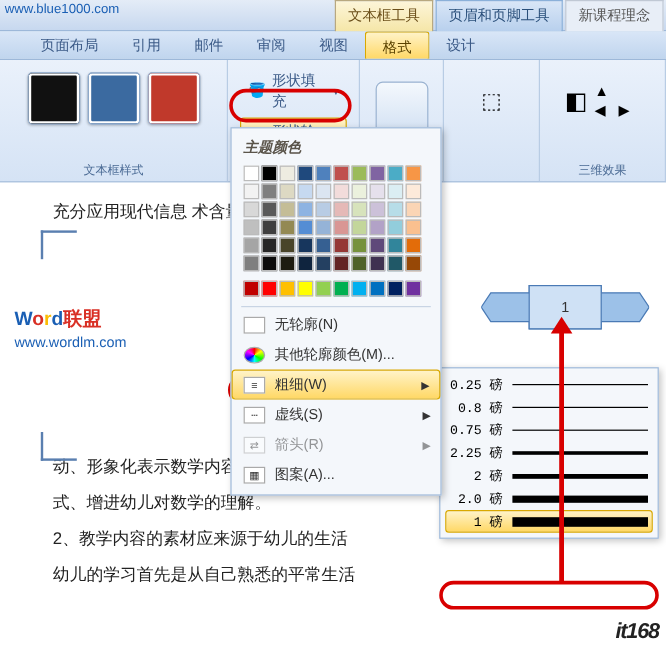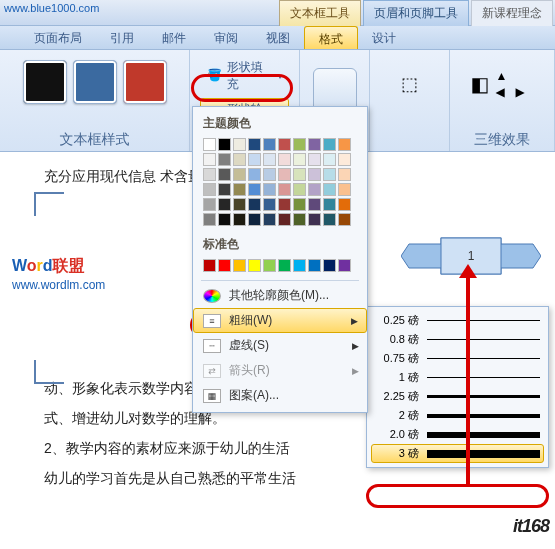--- a/index.html
+++ b/index.html
@@ -8,44 +8,44 @@
 .ribbon-tabs{display:flex;height:26px;background:linear-gradient(#e4ecf7,#c7d8ef);border-bottom:1px solid #9db8d9;position:relative;}
 .ctx-tabs{position:absolute;right:0;top:0;display:flex;height:26px;}
 .ctx-tab{padding:4px 10px;font-size:12px;border:1px solid #b8a880;border-bottom:none;background:linear-gradient(#fdf5d9,#f5e6a8);color:#6b4f1a;margin-right:2px;}
 .ctx-tab.blue{background:linear-gradient(#d9e6f7,#b8d0ed);border-color:#8bb0d9;color:#2a4f7a;}
 .ctx-tab.plain{background:#e8eef7;border-color:#c0c8d4;color:#555;}
 .lower-tabs{display:flex;height:24px;background:linear-gradient(#d9e6f7,#c0d5ee);border-bottom:1px solid #9db8d9;padding-left:20px;}
 .tab{padding:4px 14px;color:#3b5a87;font-size:12px;cursor:pointer;}
 .tab.active{background:linear-gradient(#fff3c8,#ffd866);border:1px solid #d9a800;border-bottom:none;color:#5a4200;border-radius:3px 3px 0 0;}
 .ribbon-body{height:102px;background:linear-gradient(#eaf1fb,#d5e3f5);border-bottom:1px solid #9db8d9;display:flex;position:relative;}
 .group{border-right:1px solid #b8cce4;padding:4px 8px 2px;display:flex;flex-direction:column;align-items:center;justify-content:space-between;}
-.group-label{font-size:14px;color:#4a6a94;padding-top:2px;}
+.group-label{font-size:10px;color:#4a6a94;padding-top:2px;}
 .swatches{display:flex;gap:6px;padding:6px 4px;}
 .swatch{width:44px;height:44px;border:1px solid #9bb3d1;border-radius:4px;box-shadow:inset 0 0 0 2px #fff,0 1px 2px rgba(0,0,0,.2);cursor:pointer;}
 .btn-row{display:flex;flex-direction:column;gap:2px;padding:2px;}
 .ribbon-btn{display:flex;align-items:center;padding:2px 6px;font-size:12px;color:#3b5a87;cursor:pointer;border:1px solid transparent;border-radius:3px;}
 .ribbon-btn.hot{background:linear-gradient(#fff3c8,#ffd866);border:1px solid #d9a800;}
 .ribbon-btn .ico{width:16px;height:16px;margin-right:4px;display:inline-block;}
 .ribbon-btn .arrow{margin-left:4px;font-size:8px;}
 .hilite-red{position:absolute;border:3px solid #d80000;border-radius:14px;pointer-events:none;z-index:20;}
 .shape-box{width:44px;height:44px;border:1px solid #9bb3d1;border-radius:6px;background:linear-gradient(#f4f8fd,#d2e1f3);margin:14px 6px;cursor:pointer;}
 .dropdown{position:absolute;left:192px;top:106px;width:176px;background:#f4f7fb;border:1px solid #9db8d9;box-shadow:2px 2px 6px rgba(0,0,0,.25);z-index:30;padding:4px 0;}
-.dd-header{padding:4px 10px;font-size:12px;color:#5a544a;font-weight:bold;}
+.dd-header{padding:4px 10px;font-size:12px;color:#5a544a;font-weight:bold;font-style:italic;}
 .palette{padding:2px 10px 4px;}
 .prow{display:flex;gap:2px;margin-bottom:2px;}
 .pc{width:13px;height:13px;border:1px solid #bbb;cursor:pointer;}
 .dd-sep{height:1px;background:#c8d4e4;margin:2px 8px;}
 .dd-item{display:flex;align-items:center;padding:4px 10px;font-size:12px;color:#333;cursor:pointer;position:relative;}
 .dd-item:hover,.dd-item.hov{background:linear-gradient(#fff3c8,#ffd866);border:1px solid #d9a800;padding:3px 9px;border-radius:3px;}
 .dd-item .ico{width:18px;height:14px;margin-right:8px;display:inline-flex;align-items:center;justify-content:center;border:1px solid #aaa;background:#fff;font-size:9px;}
 .dd-item .sub{position:absolute;right:8px;font-size:9px;}
 .submenu{position:absolute;left:366px;top:306px;width:183px;background:#f4f7fb;border:1px solid #9db8d9;box-shadow:2px 2px 6px rgba(0,0,0,.25);z-index:29;padding:4px;max-height:236px;overflow:hidden;}
 .wrow{display:flex;align-items:center;padding:2px 4px;cursor:pointer;border-radius:3px;}
 .wrow.sel{background:linear-gradient(#fff3c8,#ffd866);border:1px solid #d9a800;padding:1px 3px;}
-.wlabel{width:52px;font-size:11px;text-align:right;padding-right:8px;white-space:nowrap;}
+.wlabel{width:52px;font-size:11px;text-align:right;padding-right:8px;white-space:nowrap;font-family:Liberation Mono, monospace;}
 .wline{flex:1;background:#000;}
 .doc{position:absolute;top:152px;left:0;right:0;padding:8px 16px;font-size:14px;color:#222;line-height:2;z-index:1;}
 .doc p{text-indent:2em;margin:2px 0;}
 .logo{position:absolute;left:12px;top:256px;font-size:16px;font-weight:bold;z-index:4;}
 .logo .w{color:#1a5fb4;}.logo .o1{color:#d93025;}.logo .r{color:#fbbc04;}.logo .d{color:#1a5fb4;}
 .logo .cn{color:#d93025;}
 .logo-url{position:absolute;left:12px;top:278px;font-size:12px;color:#1a5fb4;z-index:4;}
 .ribbon-shape{position:absolute;right:14px;top:234px;width:140px;height:44px;z-index:3;}
 .red-arrow{position:absolute;left:466px;top:276px;width:4px;height:210px;background:#d80000;z-index:40;}
 .red-arrow::before{content:"";position:absolute;top:-12px;left:-7px;border-left:9px solid transparent;border-right:9px solid transparent;border-bottom:14px solid #d80000;}
@@ -216,37 +216,40 @@
         <div class="pc" style="background:#1d1b10"></div>
         <div class="pc" style="background:#0f243e"></div>
         <div class="pc" style="background:#244061"></div>
         <div class="pc" style="background:#632423"></div>
         <div class="pc" style="background:#4f6228"></div>
         <div class="pc" style="background:#3f3151"></div>
         <div class="pc" style="background:#205867"></div>
         <div class="pc" style="background:#974806"></div>
       </div>
   </div>
-  <div class="dd-header">标准色</div>
   <div class="palette">
     <div class="prow">
         <div class="pc" style="background:#c00000"></div>
         <div class="pc" style="background:#ff0000"></div>
         <div class="pc" style="background:#ffc000"></div>
         <div class="pc" style="background:#ffff00"></div>
         <div class="pc" style="background:#92d050"></div>
         <div class="pc" style="background:#00b050"></div>
         <div class="pc" style="background:#00b0f0"></div>
         <div class="pc" style="background:#0070c0"></div>
         <div class="pc" style="background:#002060"></div>
         <div class="pc" style="background:#7030a0"></div>
       </div>
   </div>
   <div class="dd-sep"></div>
   <div class="dd-item">
+      <span class="ico"></span>
+      <span>无轮廓(N)</span>
+    </div>
+  <div class="dd-item">
       <span class="ico" style="background:conic-gradient(red,yellow,lime,cyan,blue,magenta,red);border-radius:50%;"></span>
       <span>其他轮廓颜色(M)...</span>
     </div>
   <div class="dd-item hov">
       <span class="ico">≡</span>
       <span>粗细(W)</span>
       <span class="sub">▶</span>
     </div>
   <div class="dd-item">
       <span class="ico">┄</span>
@@ -273,37 +276,33 @@
     </div>
     <div class="wrow">
       <div class="wlabel">0.8 磅</div>
       <div class="wline" style="height: 1px;"></div>
     </div>
     <div class="wrow">
       <div class="wlabel">0.75 磅</div>
       <div class="wline" style="height: 1px;"></div>
     </div>
     <div class="wrow">
-      <div class="wlabel">1 磅</div>
-      <div class="wline" style="height: 1.5px;"></div>
-    </div>
-    <div class="wrow">
       <div class="wlabel">2.25 磅</div>
       <div class="wline" style="height: 3px;"></div>
     </div>
     <div class="wrow">
       <div class="wlabel">2 磅</div>
       <div class="wline" style="height: 4px;"></div>
     </div>
     <div class="wrow">
       <div class="wlabel">2.0 磅</div>
       <div class="wline" style="height: 6px;"></div>
     </div>
     <div class="wrow sel">
-      <div class="wlabel">3 磅</div>
+      <div class="wlabel">1 磅</div>
       <div class="wline" style="height: 8px;"></div>
     </div>
 </div>
 
 <div class="hilite-red" style="left:366px;top:484px;width:183px;height:24px;"></div>
 
 <div class="red-arrow"></div>
 
 <div class="watermark">it168</div>
 

